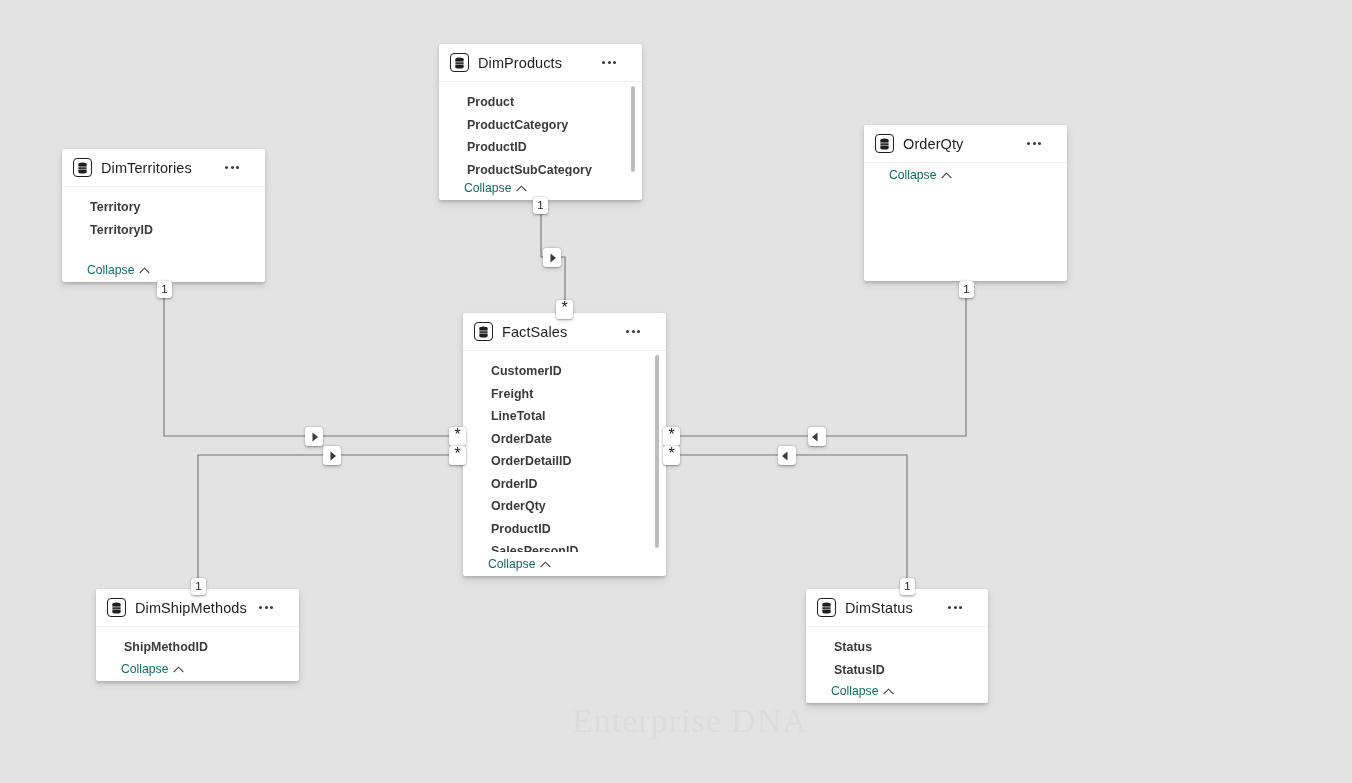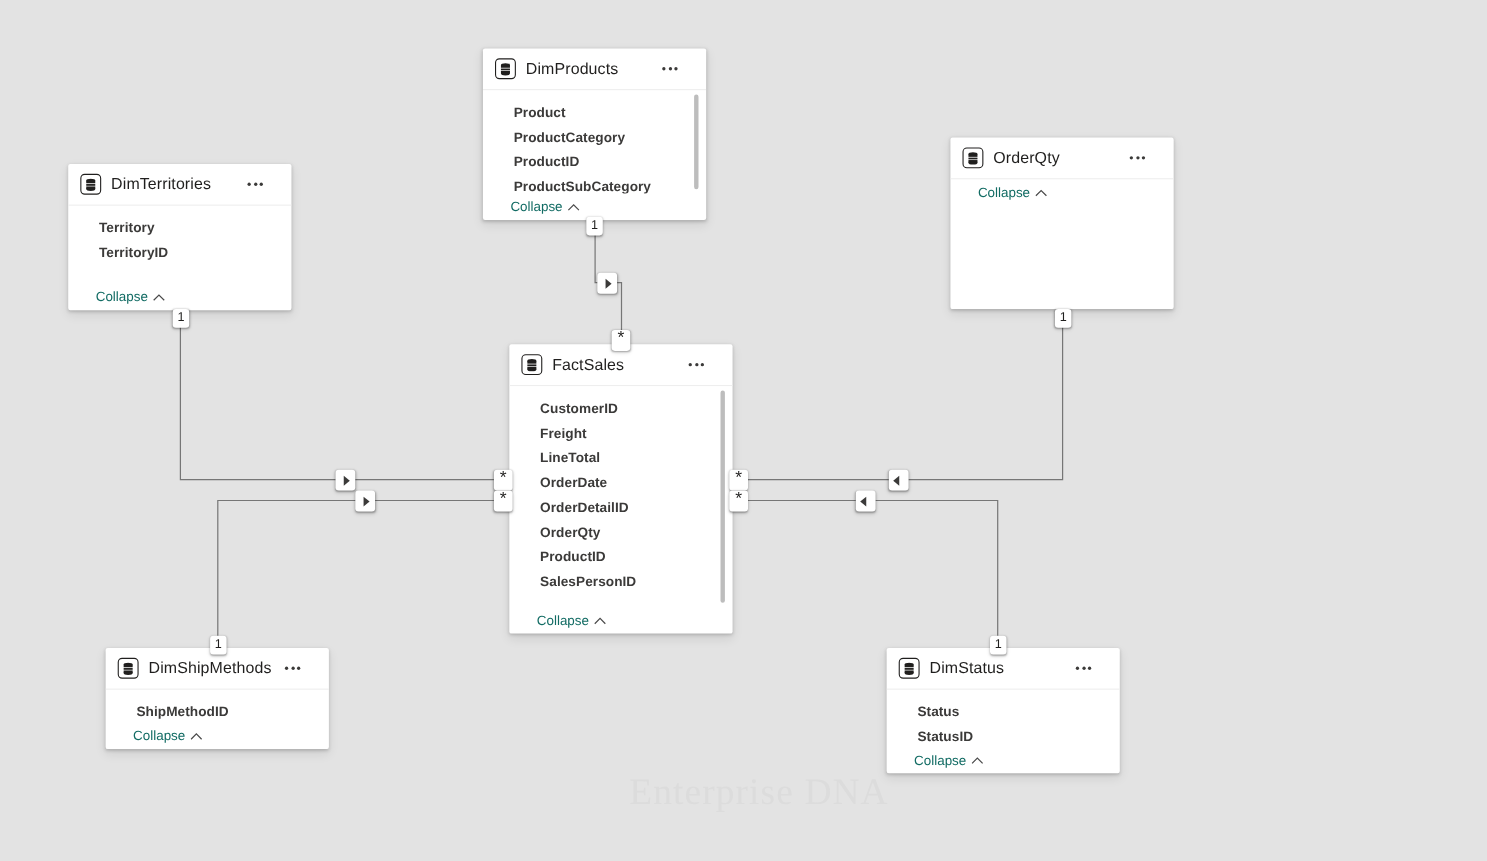--- a/index.html
+++ b/index.html
@@ -295,20 +295,21 @@
             <i></i>
             <i></i>
           </span>
         </div>
         <div class="card-body">
           <div class="field">CustomerID</div>
           <div class="field">Freight</div>
           <div class="field">LineTotal</div>
           <div class="field">OrderDate</div>
           <div class="field">OrderDetailID</div>
+          <div class="field">OrderID</div>
           <div class="field">OrderQty</div>
           <div class="field">ProductID</div>
           <div class="field">SalesPersonID</div>
           <div class="scrollbar"></div>
         </div>
         <div class="card-footer">
           <span class="collapse-link">
             <span>Collapse</span>
             <span>
               <svg width="11" height="7" viewBox="0 0 11 7">
@@ -344,21 +345,21 @@
           <span class="collapse-link">
             <span>Collapse</span>
             <span>
               <svg width="11" height="7" viewBox="0 0 11 7">
                 <path d="M0.7 6 L5.5 1.2 L10.3 6" fill="none" stroke="#4a4a4a" stroke-width="1.1"></path>
               </svg>
             </span>
           </span>
         </div>
       </div>
-      <div class="card" style="left: 806px; top: 589px; width: 212px; height: 114px;">
+      <div class="card" style="left: 806px; top: 589px; width: 182px; height: 114px;">
         <div class="card-header">
           <span class="tbl-icon">
             <svg width="11" height="12" viewBox="0 0 11 12">
               <ellipse cx="5.5" cy="2.1" rx="4.1" ry="1.7" fill="#201f1e"></ellipse>
               <rect x="1.4" y="2.1" width="8.2" height="2.5" fill="#201f1e"></rect>
               <rect x="1.4" y="5.3" width="8.2" height="1.6" fill="#201f1e"></rect>
               <rect x="1.4" y="7.5" width="8.2" height="2.4" fill="#201f1e"></rect>
               <ellipse cx="5.5" cy="9.9" rx="4.1" ry="1.7" fill="#201f1e"></ellipse>
             </svg>
           </span>

